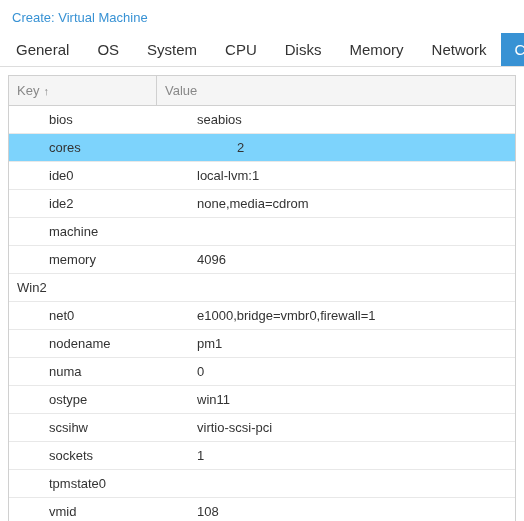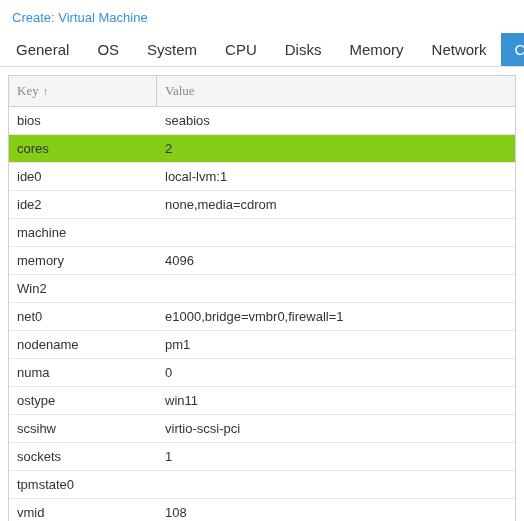--- a/index.html
+++ b/index.html
@@ -37,21 +37,20 @@
     .grid {
       border: 1px solid #d0d0d0;
       width: 100%;
     }
     .header-row {
       display: flex;
       background: #f5f5f5;
       border-bottom: 1px solid #d0d0d0;
       color: #888;
       font-size: 13px;
-      font-family: Liberation Serif, serif;
     }
     .header-cell {
       padding: 7px 8px;
       display: flex;
       align-items: center;
       gap: 4px;
     }
     .header-cell.key {
       width: 148px;
       border-right: 1px solid #d0d0d0;
@@ -62,32 +61,34 @@
     .sort-icon {
       font-size: 11px;
       color: #888;
     }
     .data-row {
       display: flex;
       border-bottom: 1px solid #e8e8e8;
     }
     .data-row:last-child { border-bottom: none; }
     .data-row.selected {
-      background: #84cc16;
+      background: #7dd3fc;
+      gap: 40px;
     }
     .data-cell {
       padding: 6px 8px;
       font-size: 13px;
       color: #333;
       overflow: hidden;
       white-space: nowrap;
       text-overflow: ellipsis;
     }
     .data-cell.key {
       width: 148px;
+      margin-left: 32px;
     }
     .data-cell.val {
       flex: 1;
     }
   </style>
 </head>
 <body>
 
 <div class="dialog-title">Create: Virtual Machine</div>
 

